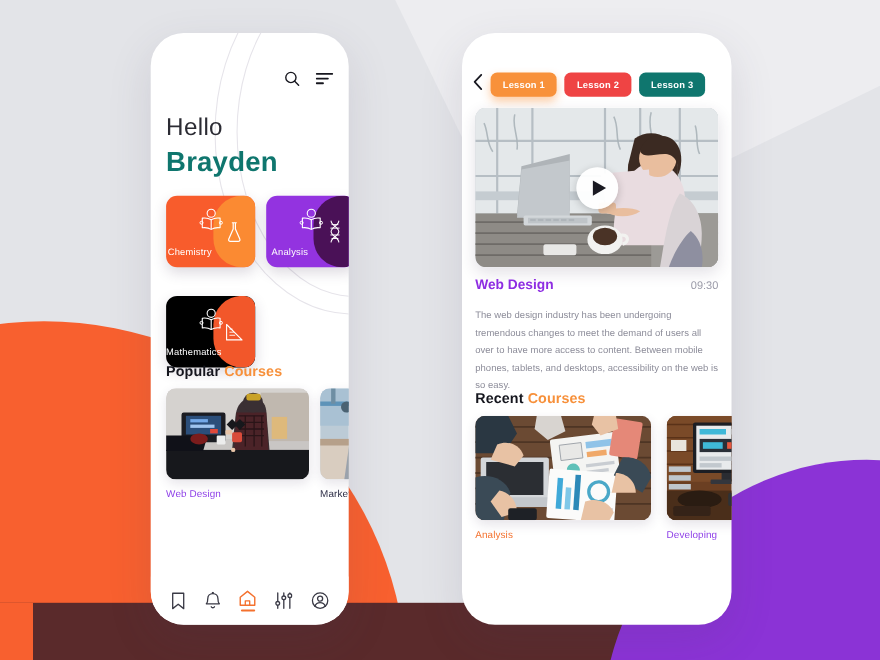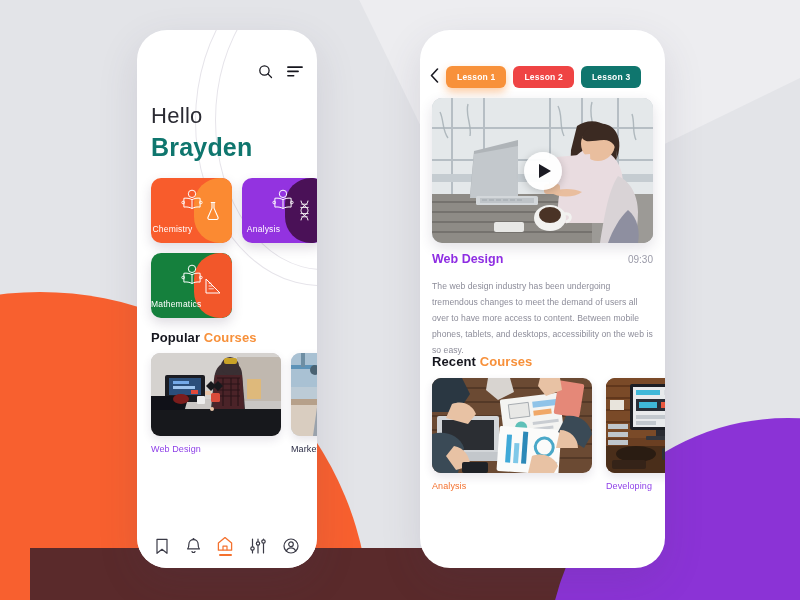--- a/index.html
+++ b/index.html
@@ -287,21 +287,21 @@
             <path d="M15 11.5c-2.6-1.6-6-2-9-1.6v9.8c3-.4 6.4 0 9 1.6 2.6-1.6 6-2 9-1.6V9.9c-3-.4-6.4 0-9 1.6z" stroke="#FFF" stroke-width="1.1" stroke-linejoin="round"></path>
             <line x1="15" y1="11.5" x2="15" y2="21.3" stroke="#FFF" stroke-width="1.1"></line>
             <circle cx="5.2" cy="14.6" r="1.5" stroke="#FFF" stroke-width="1"></circle>
             <circle cx="24.8" cy="14.6" r="1.5" stroke="#FFF" stroke-width="1"></circle>
           </svg>
         </div>
         <div class="subj-label">Analysis</div>
       </div>
 
 
-      <div class="subj-card" style="background:#15803d;">
+      <div class="subj-card" style="background:#000000;margin-top:16px;">
         <div class="subj-accent" style="background:#F2572A;">
           <svg width="18" height="18" viewBox="0 0 18 18" fill="none">
             <path d="M2 16h14L2 2z" stroke="#FFF" stroke-width="1" stroke-linejoin="round"></path>
             <line x1="4.6" y1="6.2" x2="7.4" y2="6.2" stroke="#FFF" stroke-width=".8"></line>
             <line x1="4.6" y1="9" x2="8.6" y2="9" stroke="#FFF" stroke-width=".8"></line>
             <line x1="4.6" y1="11.8" x2="9.8" y2="11.8" stroke="#FFF" stroke-width=".8"></line>
           </svg>
         </div>
         <div class="subj-main-icon">
           <svg width="27" height="25" viewBox="0 0 30 27" fill="none">

